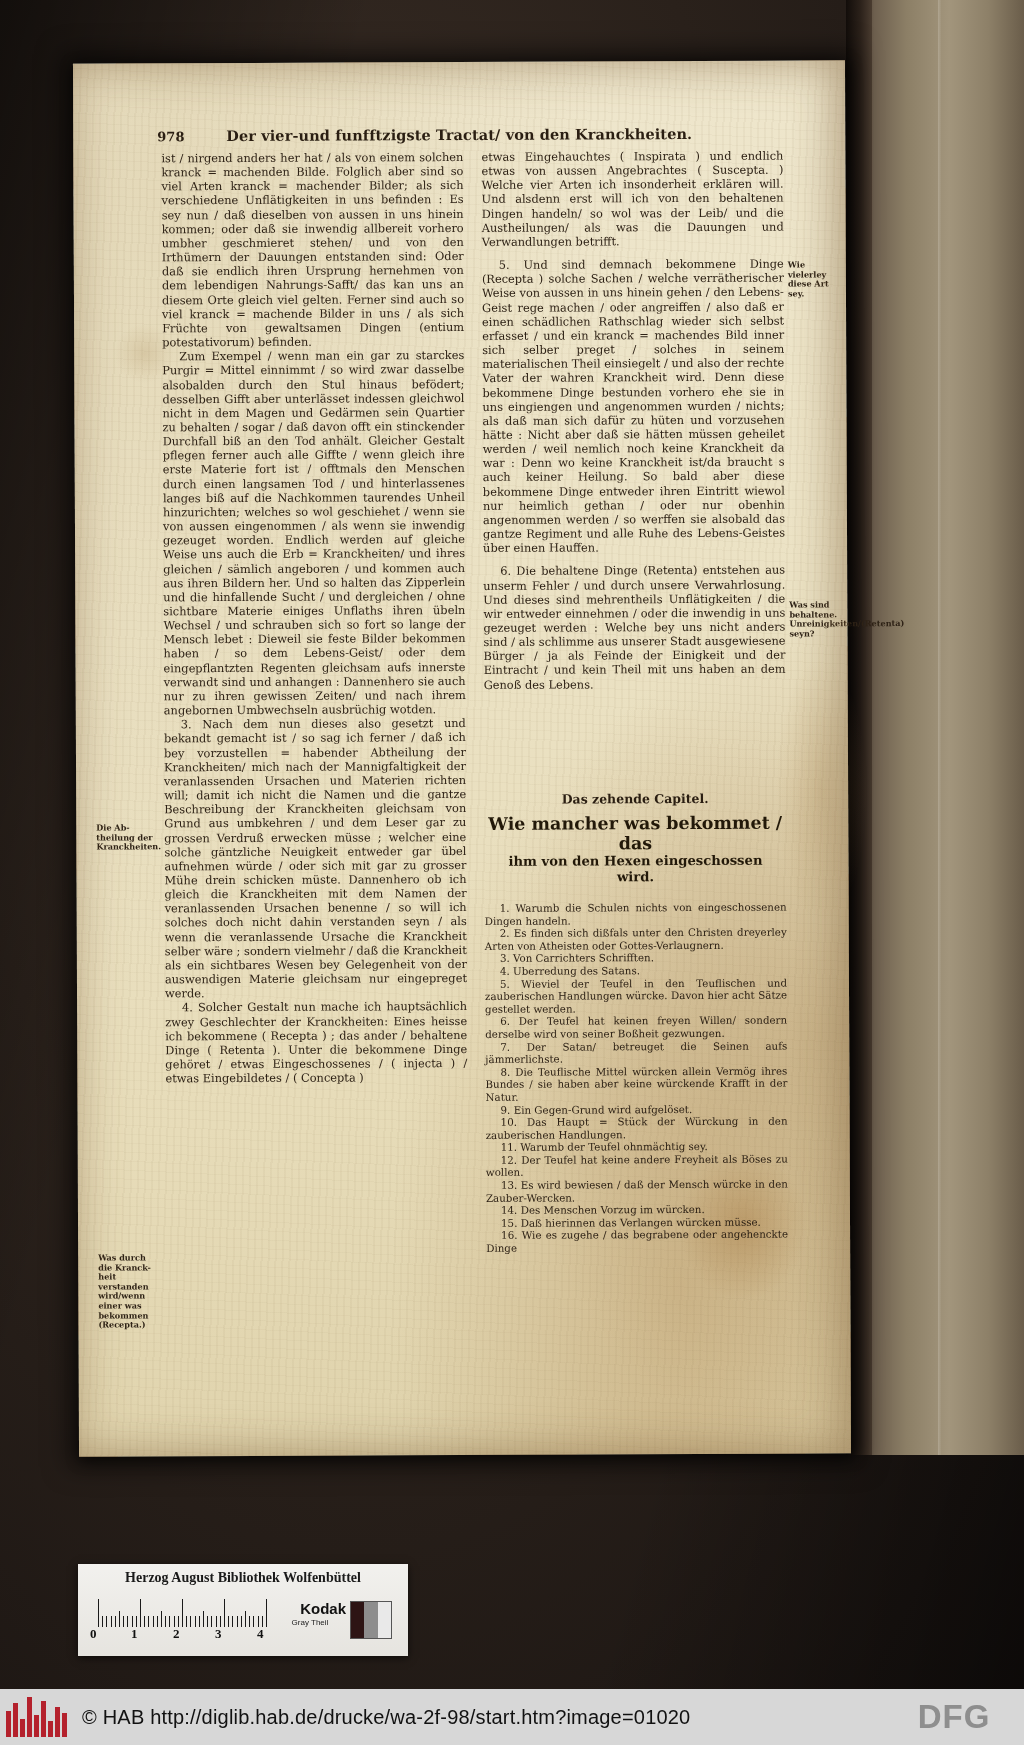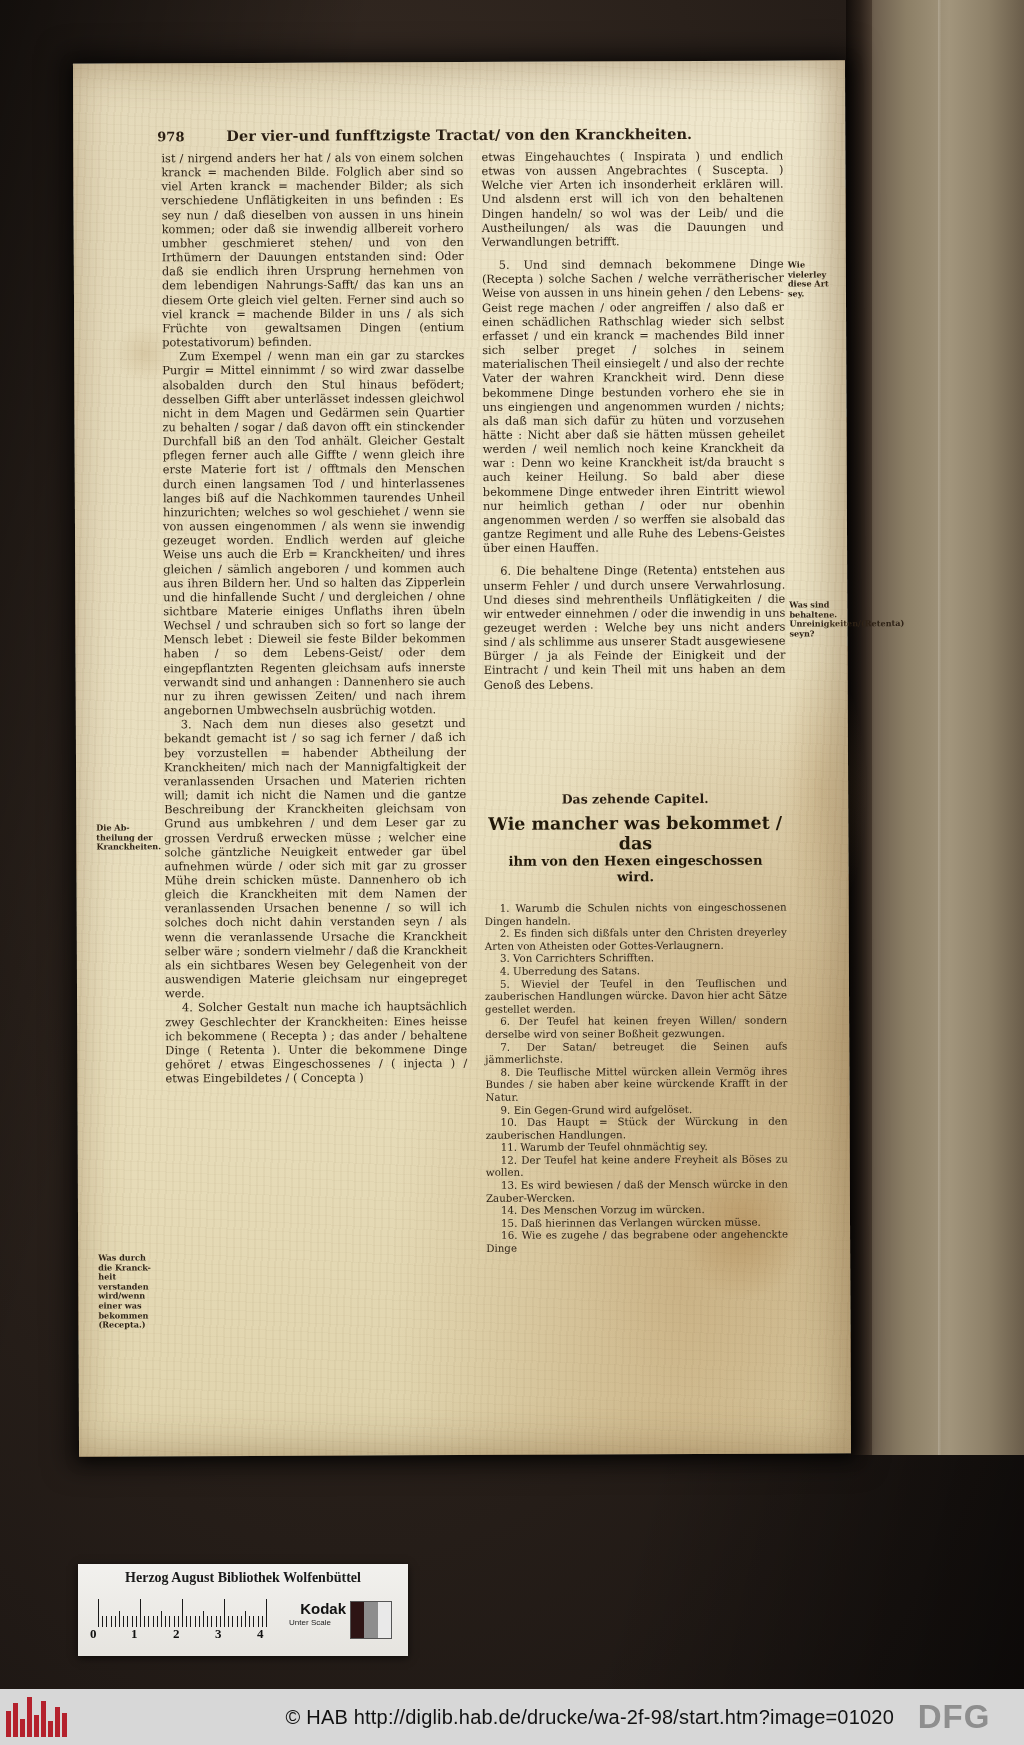--- a/index.html
+++ b/index.html
@@ -99,21 +99,21 @@
     font-family:"Liberation Sans",sans-serif;font-size:8px;color:#222;}
   #patches{position:absolute;left:272px;top:37px;width:40px;height:36px;
     border:1px solid #555;display:flex;}
   #patches div{flex:1;height:100%;}
 
   
   #footer{position:absolute;left:0;top:1689px;width:1024px;height:56px;
     background:#d7d7d7;display:flex;align-items:center;}
   #hab-bars{width:76px;height:40px;margin-left:6px;display:flex;align-items:flex-end;gap:2px;}
   #hab-bars i{display:block;width:5px;background:#b4212c;}
-  #footer-url{flex:1;text-align:right;font-family:"Liberation Sans",sans-serif;
+  #footer-url{flex:1;text-align:left;font-family:"Liberation Sans",sans-serif;
     font-size:20px;color:#111;letter-spacing:.2px;}
   #dfg{width:120px;text-align:center;font-family:"Liberation Sans",sans-serif;
     font-size:33px;font-weight:bold;color:#8e8e8e;letter-spacing:1px;margin-right:10px;}
 </style>
 </head>
 <body>
 
 <div id="backdrop"></div>
 <div id="facing-page">
   
@@ -230,21 +230,21 @@
       <div class="tk" style="left: 168px; height: 28px;"></div>
     </div>
   <div id="ruler-nums">
     <span style="left:0px">0</span>
     <span style="left:41px">1</span>
     <span style="left:83px">2</span>
     <span style="left:125px">3</span>
     <span style="left:167px">4</span>
   </div>
   <div id="kodak-brand">Kodak</div>
-  <div id="kodak-gs">Unter Scale</div>
+  <div id="kodak-gs">Gray Theil</div>
   <div id="patches">
     <div style="background: rgb(45, 20, 20);"></div>
     <div style="background: rgb(141, 141, 141);"></div>
     <div style="background: rgb(233, 233, 233);"></div>
   </div>
 </div>
 
 <div id="footer">
   <div id="hab-bars">
       <i style="height: 26px; background: rgb(180, 33, 44);"></i>

